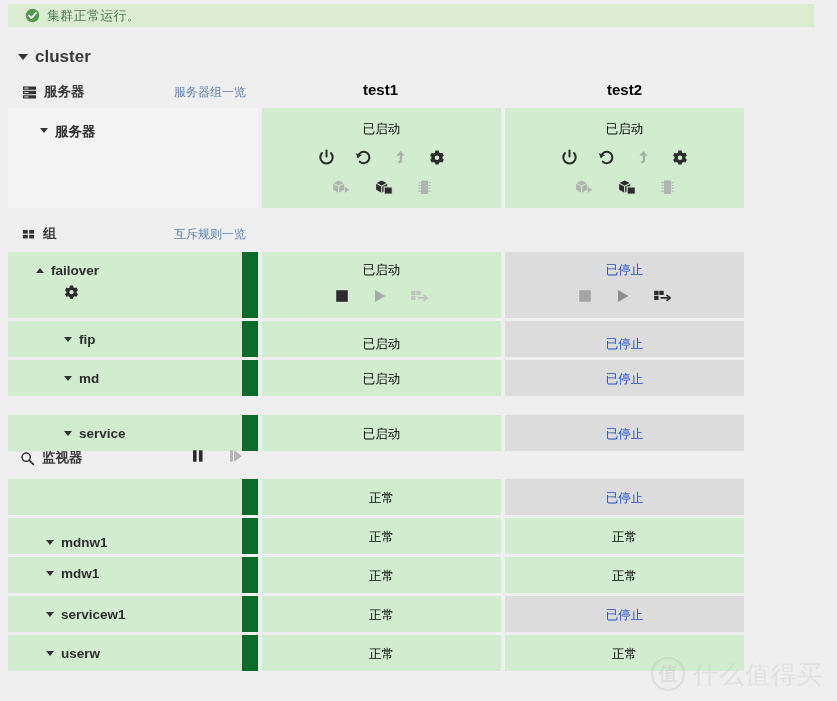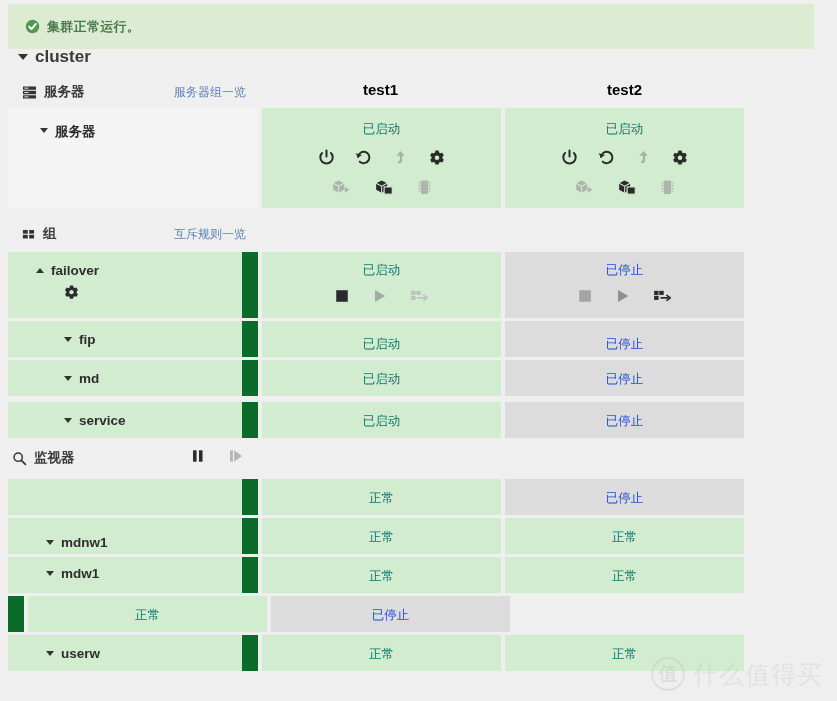--- a/index.html
+++ b/index.html
@@ -8,25 +8,24 @@
     background: #efefef;
     font-family: "Liberation Sans", "DejaVu Sans", sans-serif;
     color: #333;
     overflow: hidden;
     position: relative;
   }
 
   
   .alert {
     position: absolute; left: 8px; top: 4px;
-    width: 806px; height: 45px;
+    width: 806px; height: 23px;
     background: #dcecd3;
     display: flex; align-items: center;
     padding-left: 17px;
-    font-weight: bold;
   }
   .alert-icon { width: 15px; height: 15px; flex: 0 0 15px; margin-right: 7px; }
   .alert-text { font-size: 13px; color: #4c7a4c; letter-spacing: .3px; }
 
   
   .cluster-title {
     position: absolute; left: 18px; top: 47px;
     display: flex; align-items: center; gap: 7px;
     font-size: 17px; font-weight: bold; color: #3b3b3b;
   }
@@ -76,21 +75,21 @@
   .c-bar  { width: 16px; flex: 0 0 16px; }
   .c-gap  { width: 4px; flex: 0 0 4px; background: #efefef; }
   .c-cell { width: 239px; flex: 0 0 239px; display: flex;
             flex-direction: column; align-items: center; }
 
   .bg-green { background: #d2ecd0; }
   .bg-grey  { background: #dcdcdc; }
   .bg-white { background: #f4f4f4; }
   .bar-green { background: #0a6b2a; }
 
-  .status-on  { font-size: 12.5px; color: #0f766e; }
+  .status-on  { font-size: 12.5px; color: #000000; }
   .status-off { font-size: 12.5px; color: #1d4ed8; }
 
   .name-label { font-size: 13.5px; font-weight: bold; color: #2e2e2e; }
   .name-wrap { display: flex; align-items: center; gap: 7px; }
 
   .icorow { display: flex; align-items: center; justify-content: center; gap: 18px; }
   .icon { display: inline-flex; align-items: center; justify-content: center; }
 
   
   .wm {
@@ -380,21 +379,21 @@
     <div class="c-gap"></div>
     <div class="c-cell bg-green" style="justify-content:center;">
       <div class="status-on" style="margin-top:11px;">已启动</div>
     </div>
     <div class="c-gap"></div>
     <div class="c-cell bg-grey" style="justify-content:center;">
       <div class="status-off" style="margin-top:11px;">已停止</div>
     </div>
   </div>
 
-  <div class="row" style="height:36px; margin-bottom:6px;">
+  <div class="row" style="height:36px; margin-bottom:19px;">
     <div class="c-name bg-green">
       <div class="name-wrap" style="padding-left:56px; height:36px;">
         <span class="tri-sm-down"></span>
         <span class="name-label">md</span>
       </div>
     </div>
     <div class="c-bar bar-green"></div>
     <div class="c-gap"></div>
     <div class="c-cell bg-green">
       <div class="status-on" style="margin-top:11px;">已启动</div>
@@ -417,21 +416,21 @@
     <div class="c-cell bg-green">
       <div class="status-on" style="margin-top:11px;">已启动</div>
     </div>
     <div class="c-gap"></div>
     <div class="c-cell bg-grey">
       <div class="status-off" style="margin-top:11px;">已停止</div>
     </div>
   </div>
 </div>
 
-<div class="sec-head" style="top:448px; left:12px;">
+<div class="sec-head" style="top:448px; left:20px;">
   <span class="sec-ico">
     <svg viewBox="0 0 16 16" width="15" height="15">
       <circle cx="6.6" cy="6.6" r="4.4" stroke="#333" stroke-width="1.6" fill="none"></circle>
       <path d="M9.9 9.9 L14.3 14.3" stroke="#333" stroke-width="1.8" stroke-linecap="round"></path>
     </svg>
   </span>
   <span>监视器</span>
 </div>
 <div style="position:absolute; left:190px; top:448px; display:flex; align-items:center; gap:22px;">
   <span class="icon">
@@ -498,20 +497,26 @@
     <div class="c-cell bg-green">
       <div class="status-on" style="margin-top:11px;">正常</div>
     </div>
     <div class="c-gap"></div>
     <div class="c-cell bg-green">
       <div class="status-on" style="margin-top:11px;">正常</div>
     </div>
   </div>
 
   <div class="row" style="height:36px; margin-bottom:3px;">
+    <div class="c-name bg-green">
+      <div class="name-wrap" style="padding-left:38px; height:36px;">
+        <span class="tri-sm-down"></span>
+        <span class="name-label">servicew1</span>
+      </div>
+    </div>
     <div class="c-bar bar-green"></div>
     <div class="c-gap"></div>
     <div class="c-cell bg-green">
       <div class="status-on" style="margin-top:11px;">正常</div>
     </div>
     <div class="c-gap"></div>
     <div class="c-cell bg-grey">
       <div class="status-off" style="margin-top:11px;">已停止</div>
     </div>
   </div>

